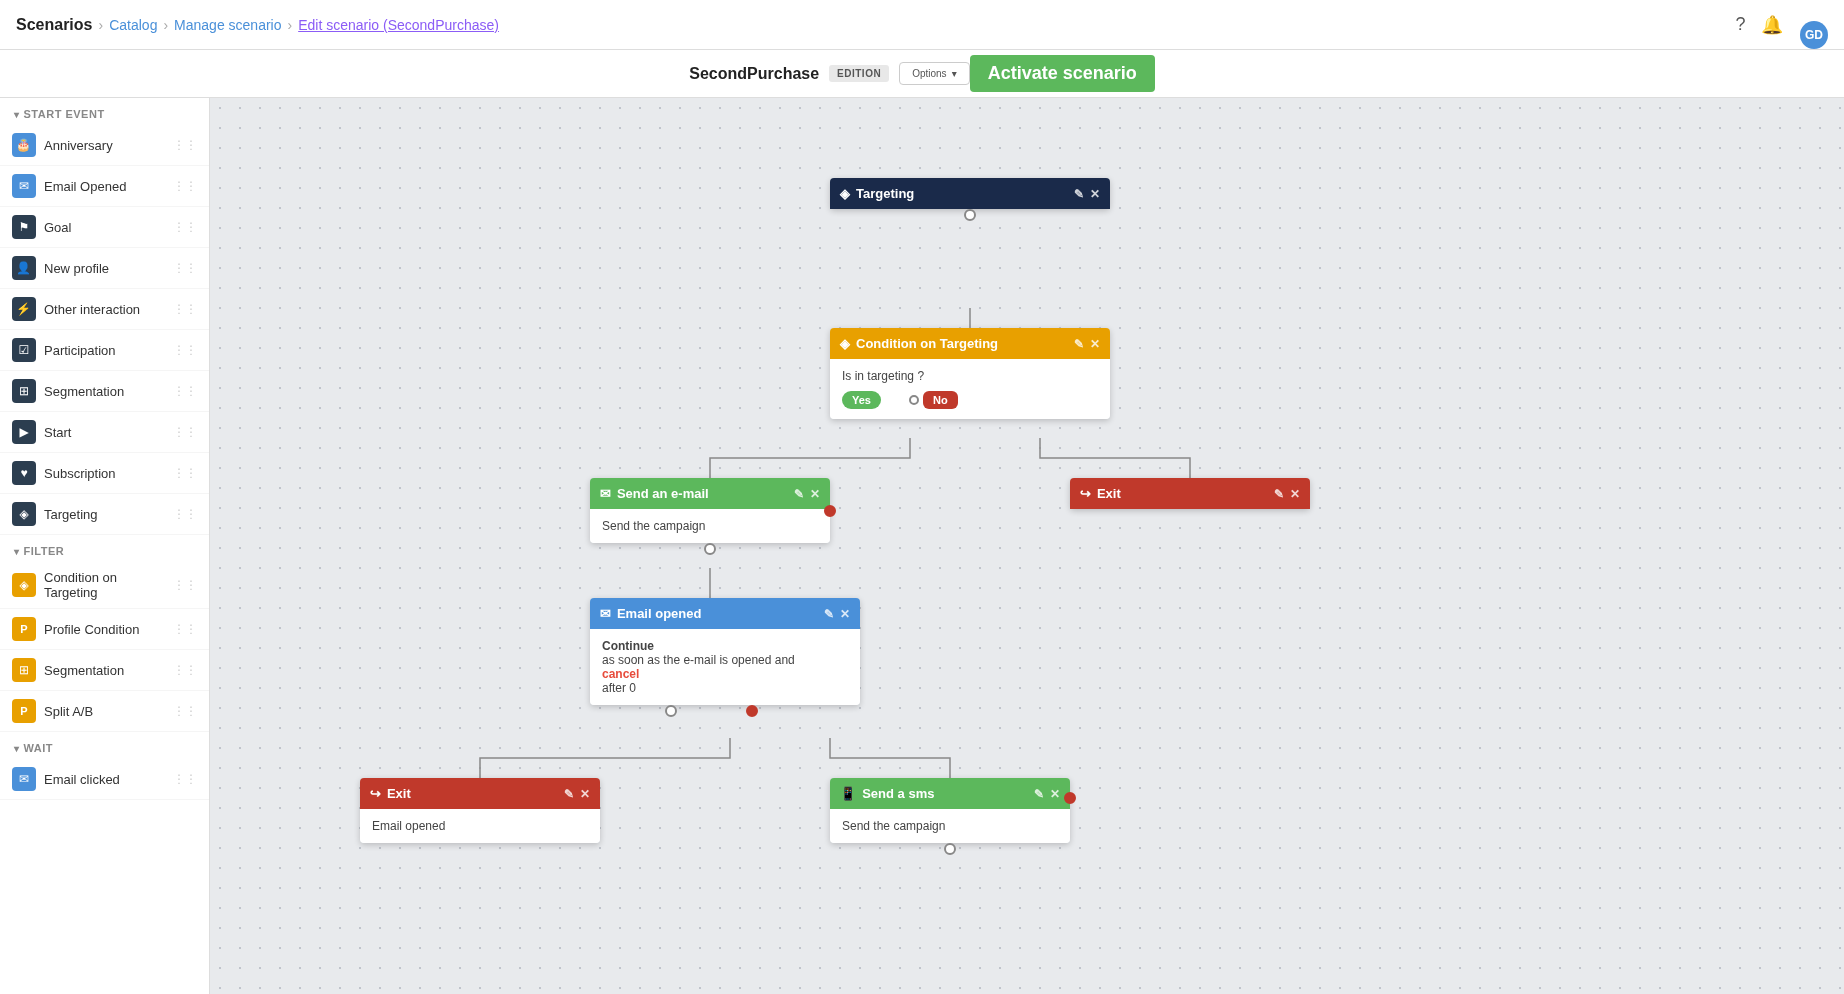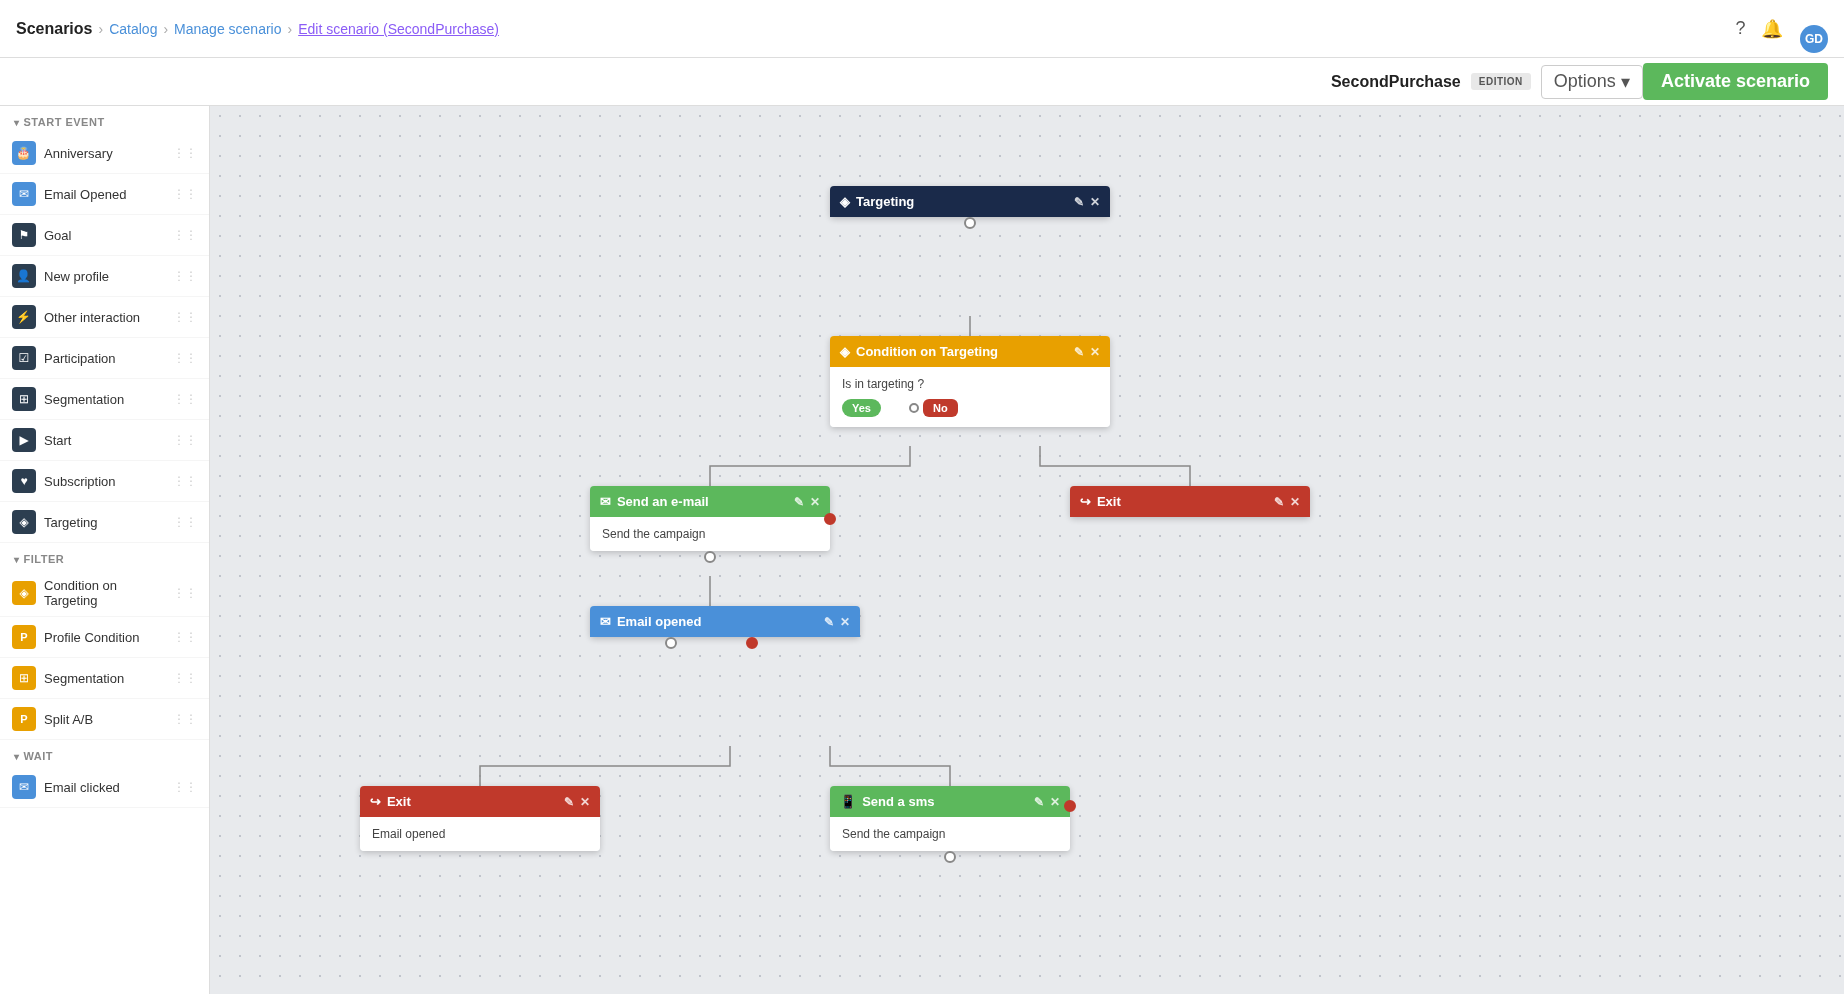--- a/index.html
+++ b/index.html
@@ -1,20 +1,20 @@
 <!DOCTYPE html>
 <html><head>
   <meta charset="utf-8">
   <style>
     * { box-sizing: border-box; margin: 0; padding: 0; }
     body { font-family: 'Segoe UI', Arial, sans-serif; font-size: 13px; background: #f0f2f5; color: #333; height: 994px; overflow: hidden; }
 
     
     .topbar {
-      height: 58px;
+      height: 50px;
       background: #fff;
       border-bottom: 1px solid #ddd;
       display: flex;
       align-items: center;
       padding: 9px 16px;
       justify-content: space-between;
     }
     .topbar-left { display: flex; align-items: center; gap: 6px; font-size: 14px; color: #555; }
     .topbar-left .app-title { font-weight: 700; color: #222; font-size: 16px; }
     .topbar-left .breadcrumb-sep { color: #aaa; }
@@ -26,39 +26,39 @@
     .topbar-question { font-size: 18px; color: #555; cursor: pointer; }
 
     
     .subheader {
       height: 48px;
       background: #fff;
       border-bottom: 1px solid #ddd;
       display: flex;
       align-items: center;
       padding: 0 16px;
-      justify-content: flex-end;
+      justify-content: center;
     }
     .subheader-left { display: flex; align-items: center; gap: 10px; }
     .scenario-title { font-weight: 700; font-size: 16px; color: #222; }
     .edition-badge {
       background: #e8e8e8;
       color: #555;
       font-size: 10px;
       font-weight: 700;
       padding: 3px 8px;
       border-radius: 3px;
       letter-spacing: 0.5px;
     }
     .options-btn {
       background: #fff;
       border: 1px solid #ccc;
       border-radius: 4px;
       padding: 5px 12px;
-      font-size: 18px;
+      font-size: 10px;
       cursor: pointer;
       display: flex;
       align-items: center;
       gap: 5px;
       color: #555;
     }
     .activate-btn {
       background: #5cb85c;
       color: white;
       border: none;
@@ -416,20 +416,26 @@
       <div class="node-header header-email-opened">
         <div class="node-header-left">
           <span>✉</span>
           <span>Email opened</span>
         </div>
         <div class="node-header-actions">
           <span>✎</span>
           <span>✕</span>
         </div>
       </div>
+      <div class="node-body">
+        <div><strong>Continue</strong></div>
+        <div>as soon as the e-mail is opened and</div>
+        <div class="cancel-text">cancel</div>
+        <div>after 0</div>
+      </div>
       <div class="connector-dot" style="left:30%;bottom:-6px;transform:translateX(-50%) translateY(50%);"></div>
       <div class="connector-dot connector-dot-filled" style="left:60%;bottom:-6px;transform:translateX(-50%) translateY(50%);"></div>
     </div>
 
     <div class="flow-node node-exit-1">
       <div class="node-header header-exit">
         <div class="node-header-left">
           <span>↪</span>
           <span>Exit</span>
         </div>

